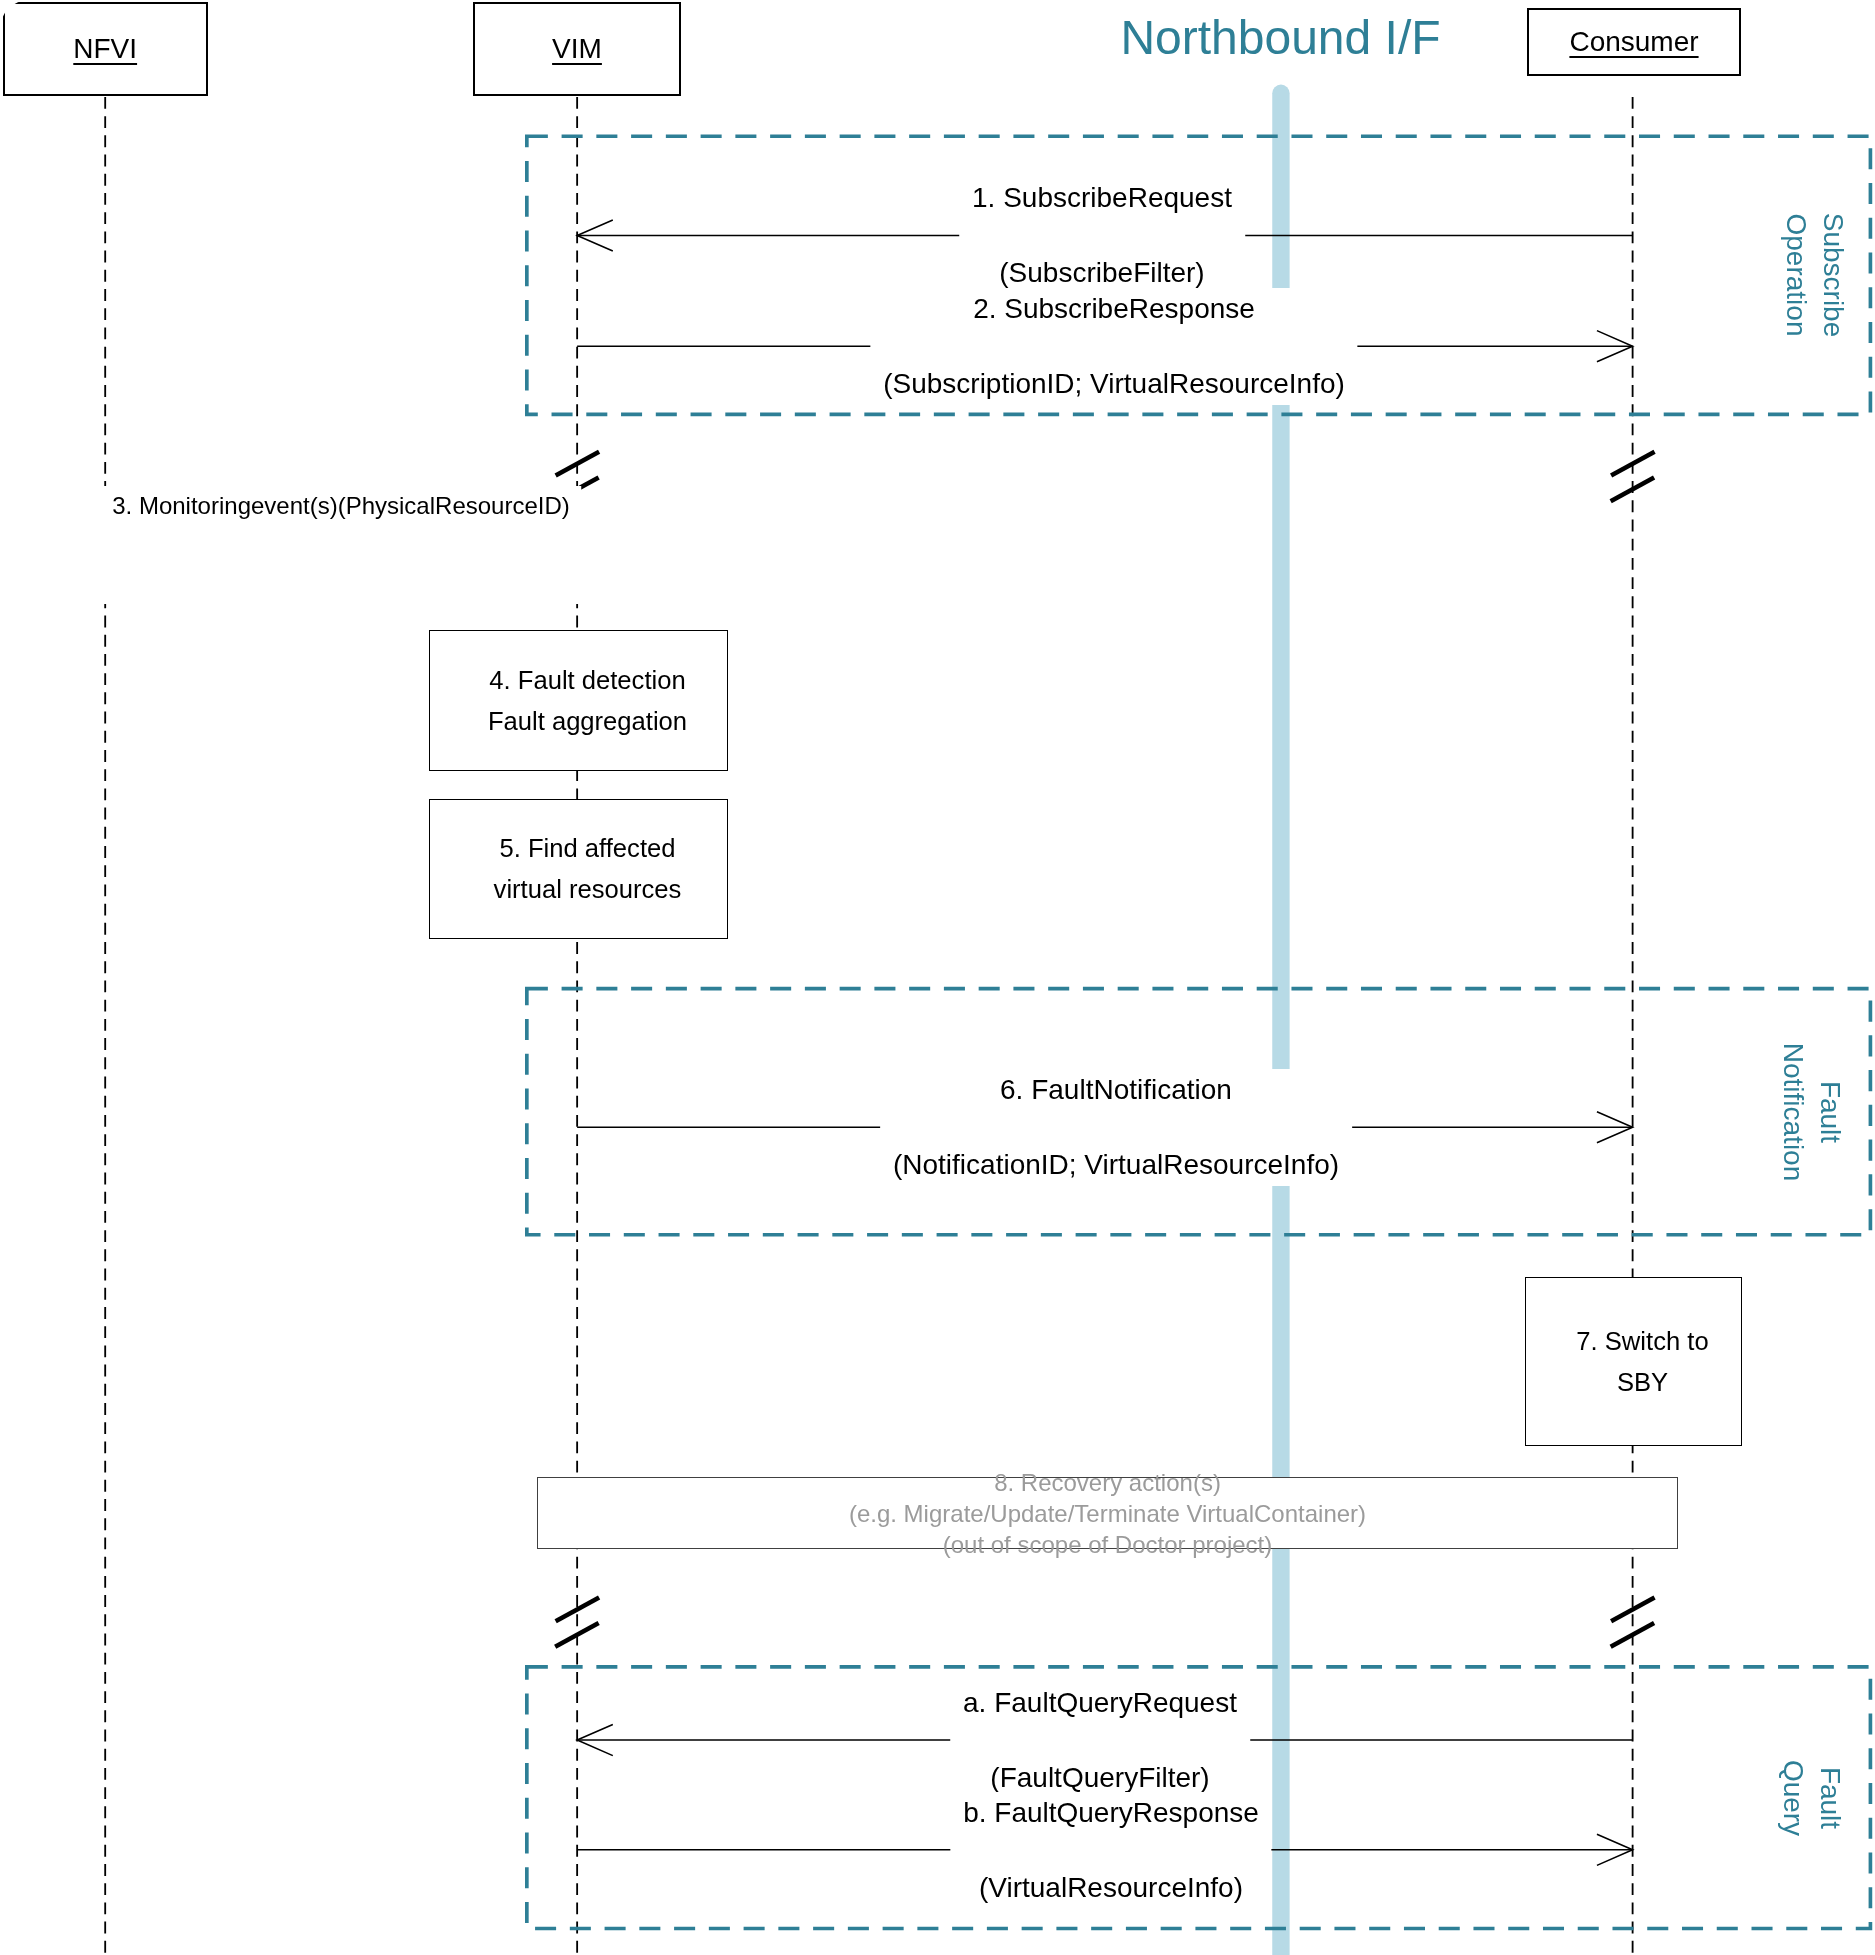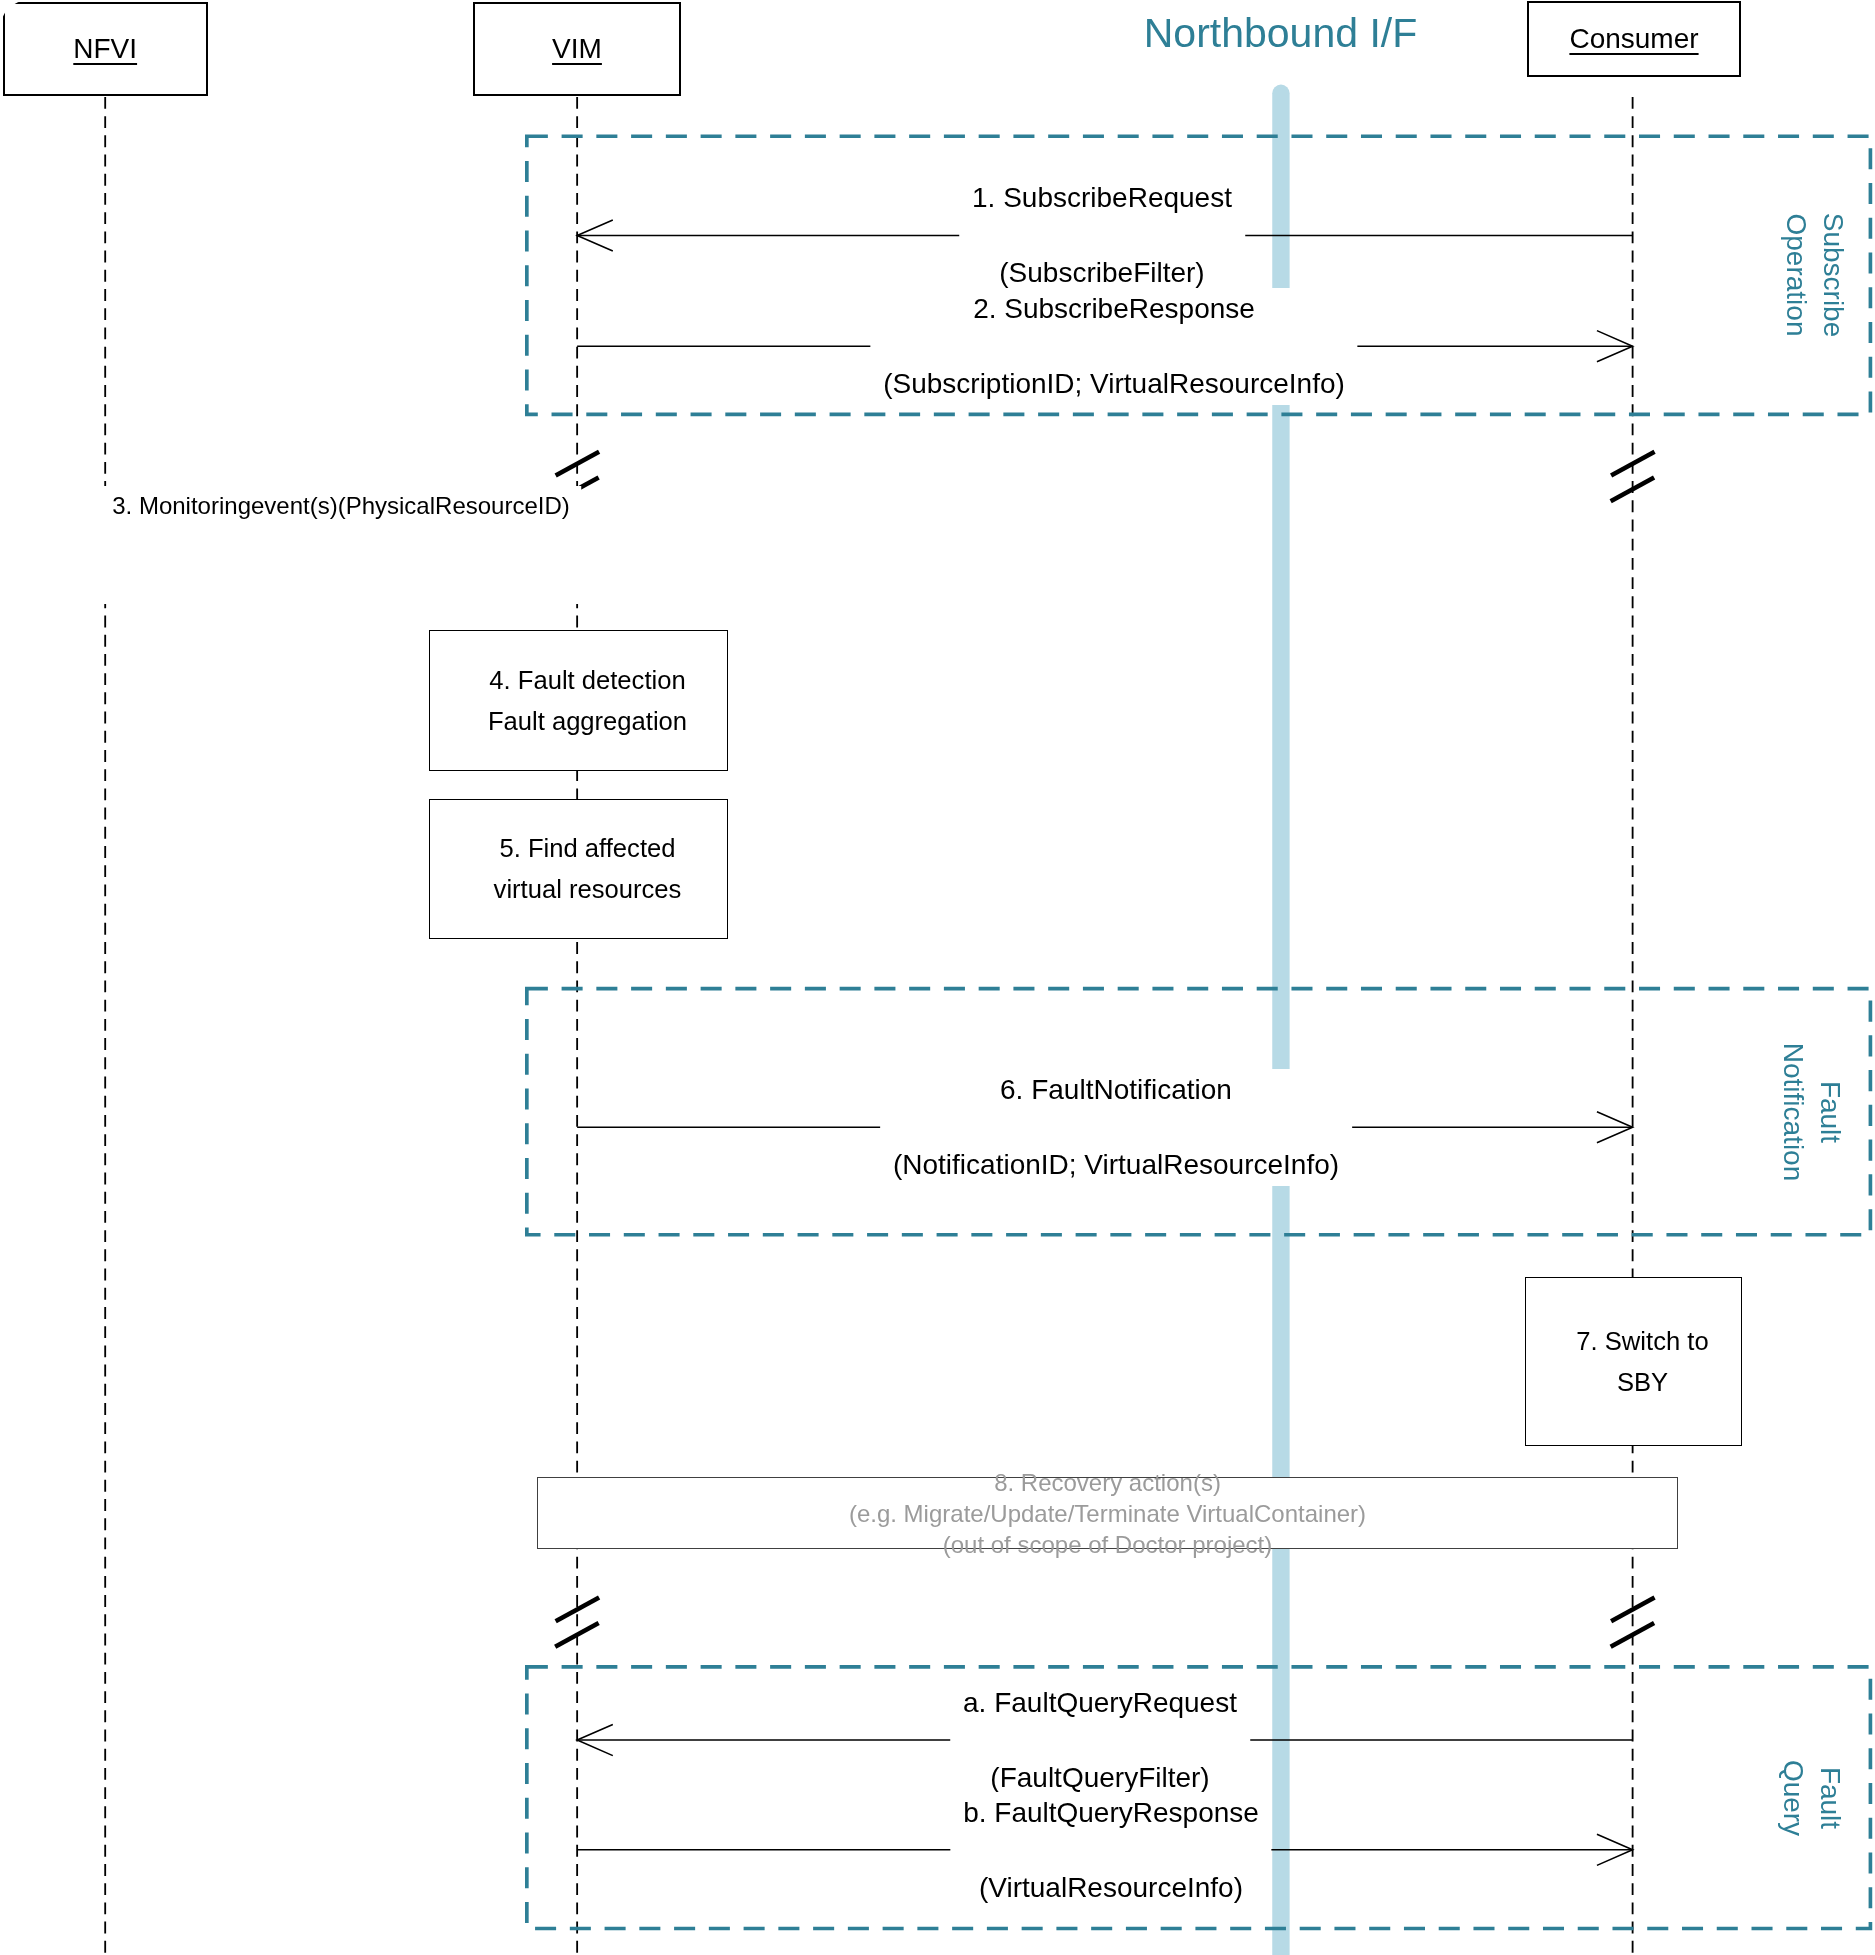--- a/index.html
+++ b/index.html
@@ -23,21 +23,21 @@
 
   .actor-box{
     border:2.7px solid #000;
     background:#fff;
     display:flex;align-items:center;justify-content:center;
     font-size:28px;
   }
   .actor-box .lbl{text-decoration:underline;text-underline-offset:4.6px;}
 
   .nb-title{
-    font-size:41px;
+    font-size:48px;
     color:var(--teal);
     text-align:center;
   }
 
   .msg2{
     background:#fff;
     transform:translateX(-50%);
     height:117px;
     padding:0 12.8px;
     display:flex;flex-direction:column;justify-content:space-between;align-items:center;
@@ -137,21 +137,21 @@
       <line x1="3522" y1="3601" x2="3617" y2="3549"></line>
     </g>
   </svg>
 
   <div class="el actor-box" style="left:2.7px;top:2.3px;width:205px;height:94px;">
     <span class="lbl">NFVI</span>
   </div>
   <div class="el actor-box" style="left:473px;top:2.3px;width:208px;height:94px;">
     <span class="lbl">VIM</span>
   </div>
-  <div class="el actor-box" style="left:1527px;top:1px;width:214px;height:76px;">
+  <div class="el actor-box" style="left:1527px;top:8px;width:214px;height:68px;">
     <span class="lbl">Consumer</span>
   </div>
 
   <div class="el nb-title" style="left:1052px;top:10px;width:457px;">Northbound I/F</div>
 
   <div class="el rot-label" style="left:1653px;top:236px;width:320px;height:78px;">
     <div>Subscribe</div>
     <div>Operation</div>
   </div>
   <div class="el rot-label" style="left:1650px;top:1073px;width:320px;height:78px;">

